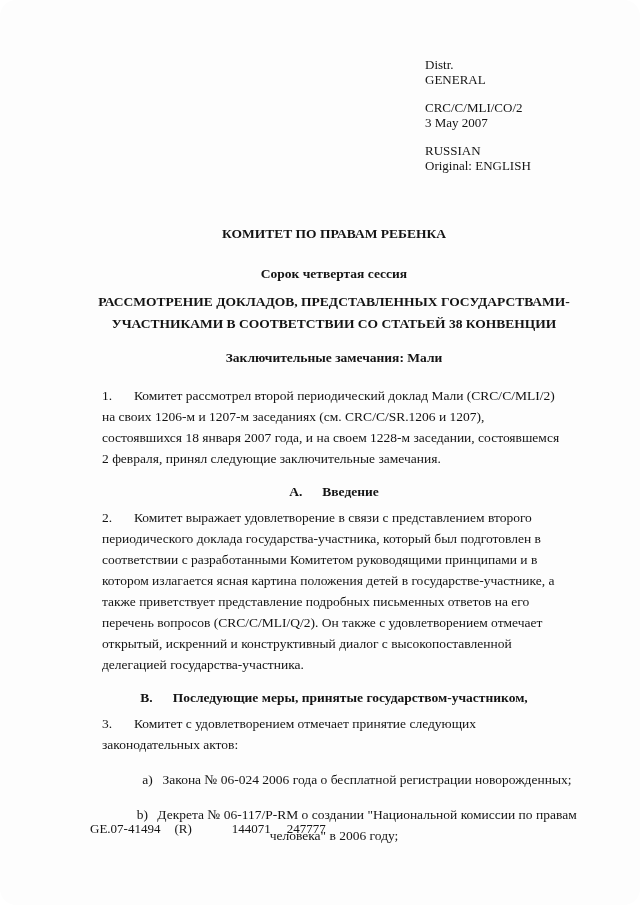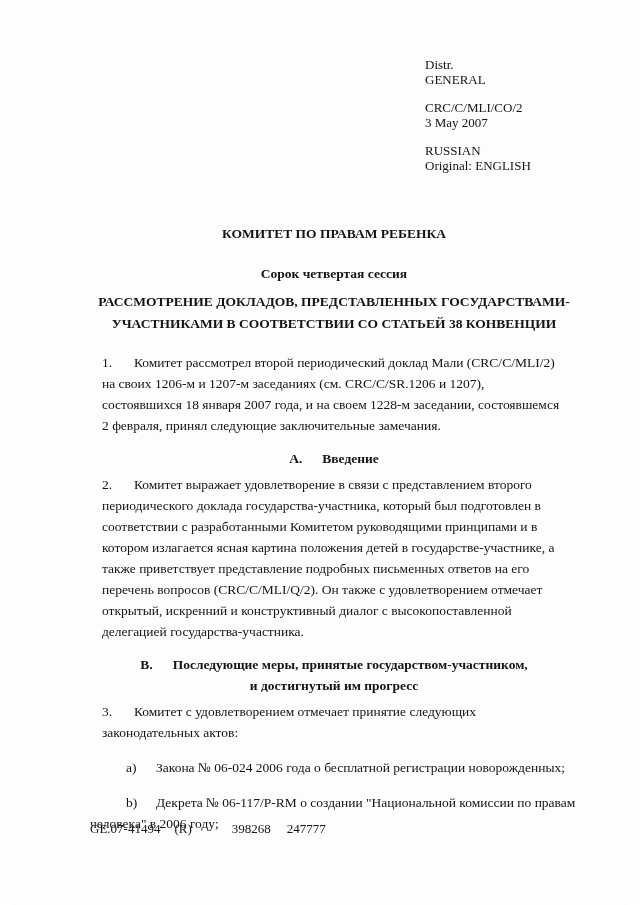--- a/index.html
+++ b/index.html
@@ -63,20 +63,21 @@
     line-height: 21px;
     font-family: Liberation Serif, serif;
   }
   .section-letter { margin-right: 20px; }
   .para-tight { margin-top: 5px; }
 
   .list-item {
     margin: 0;
     margin-top: 14px;
     text-indent: 36px;
+    text-align: center;
   }
   .item-label {
     display: inline-block;
     min-width: 30px;
     text-indent: 0;
   }
 
   .page-footer {
     position: absolute;
     left: 90px;
@@ -106,47 +107,47 @@
 
   <h1 class="center committee-title">КОМИТЕТ ПО ПРАВАМ РЕБЕНКА</h1>
 
   <h2 class="center session-title">Сорок четвертая сессия</h2>
 
   <h2 class="center report-title">
     <span>РАССМОТРЕНИЕ ДОКЛАДОВ, ПРЕДСТАВЛЕННЫХ ГОСУДАРСТВАМИ-</span><br>
     <span>УЧАСТНИКАМИ В СООТВЕТСТВИИ СО СТАТЬЕЙ 38 КОНВЕНЦИИ</span>
   </h2>
 
+  <h3 class="center doc-subtitle">Заключительные замечания:  Мали</h3>
 
   <p class="para">
     <span class="pnum">1.</span><span>Комитет рассмотрел второй периодический доклад Мали (CRC/C/MLI/2) на своих 1206-м и 1207-м заседаниях (см. CRC/C/SR.1206 и 1207), состоявшихся 18 января 2007 года, и на своем 1228-м заседании, состоявшемся 2 февраля, принял следующие заключительные замечания.</span>
   </p>
 
   <div class="center section-heading">
     <span class="section-letter">A.</span><span>Введение</span>
   </div>
 
   <p class="para para-tight">
     <span class="pnum">2.</span><span>Комитет выражает удовлетворение в связи с представлением второго периодического доклада государства-участника, который был подготовлен в соответствии с разработанными Комитетом руководящими принципами и в котором излагается ясная картина положения детей в государстве-участнике, а также приветствует представление подробных письменных ответов на его перечень вопросов (CRC/C/MLI/Q/2).  Он также с удовлетворением отмечает открытый, искренний и конструктивный диалог с высокопоставленной делегацией государства-участника.</span>
   </p>
 
   <div class="center section-heading">
     <span class="section-letter">B.</span><span>Последующие меры, принятые государством-участником,</span><br>
-    <span>и достигнутый им прогресс</span>
   </div>
 
   <p class="para para-tight">
     <span class="pnum">3.</span><span>Комитет с удовлетворением отмечает принятие следующих законодательных актов:</span>
   </p>
 
   <p class="list-item">
     <span class="item-label">a)</span><span>Закона № 06-024 2006 года о бесплатной регистрации новорожденных;</span>
   </p>
 
   <p class="list-item">
     <span class="item-label">b)</span><span>Декрета № 06-117/P-RM о создании "Национальной комиссии по правам человека" в 2006 году;</span>
   </p>
 
   <div class="page-footer">
-    <span>GE.07-41494</span><span class="f-lang">(R)</span><span class="f-dates">398268</span><span class="f-date2">247777</span>
+    <span>GE.07-41494</span><span class="f-lang">(R)</span><span class="f-dates">144071</span><span class="f-date2">247777</span>
   </div>
 
 </div>
 
 </body></html>

